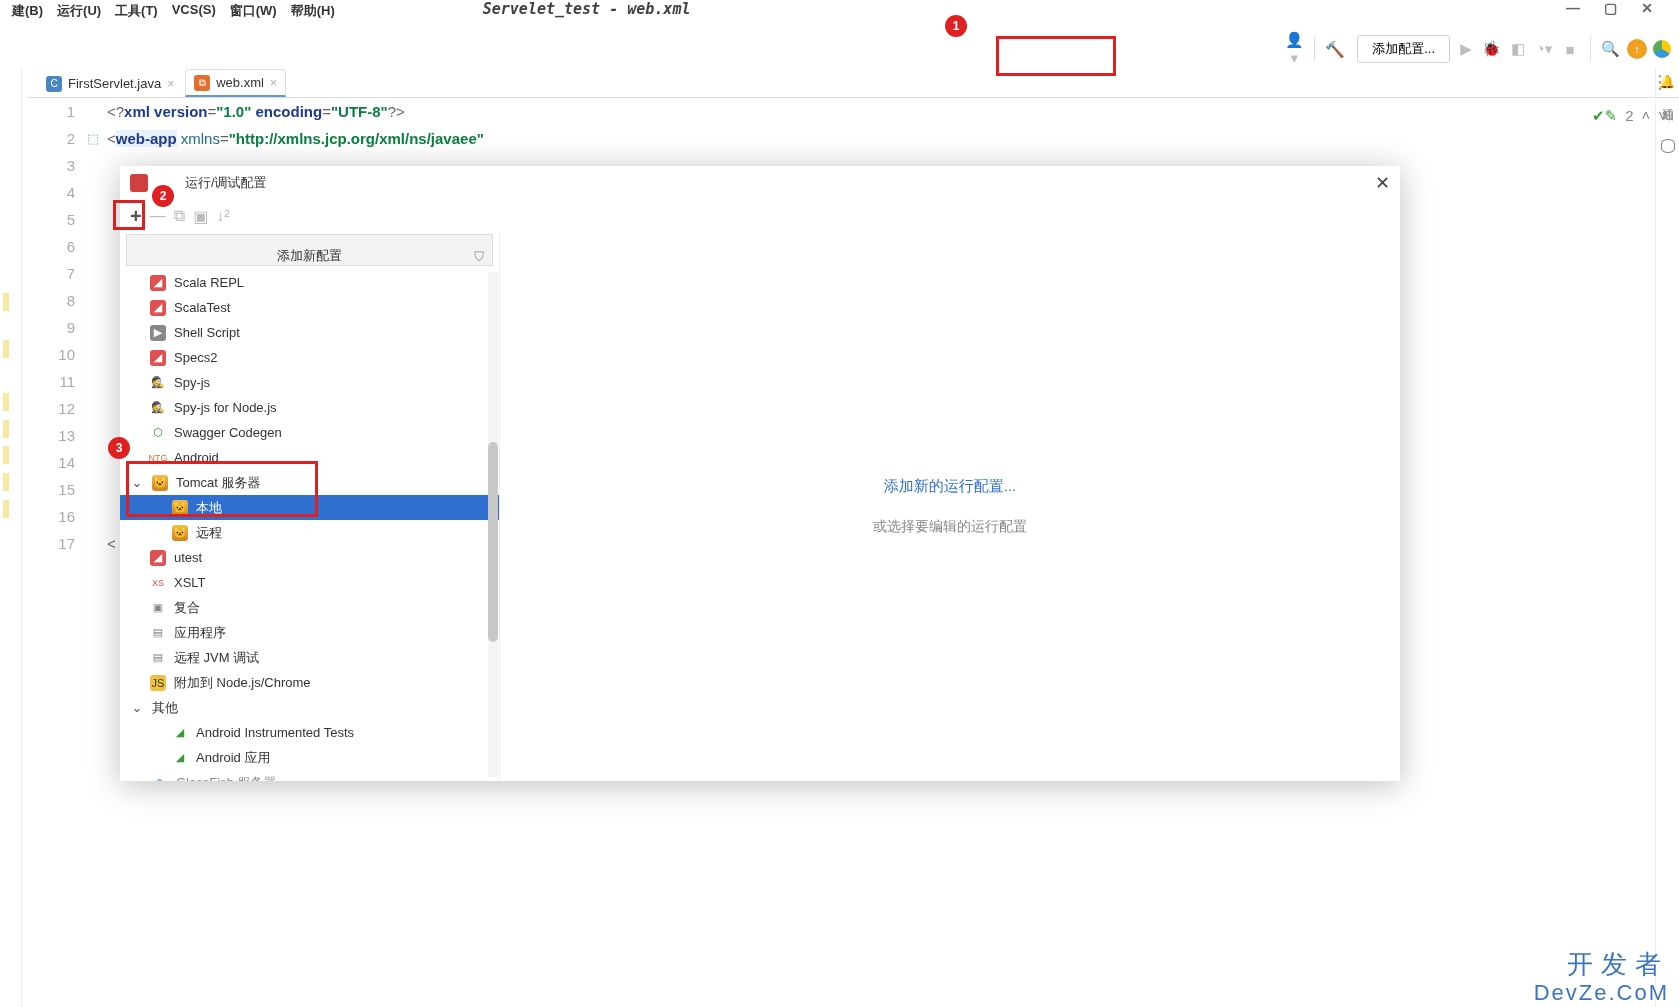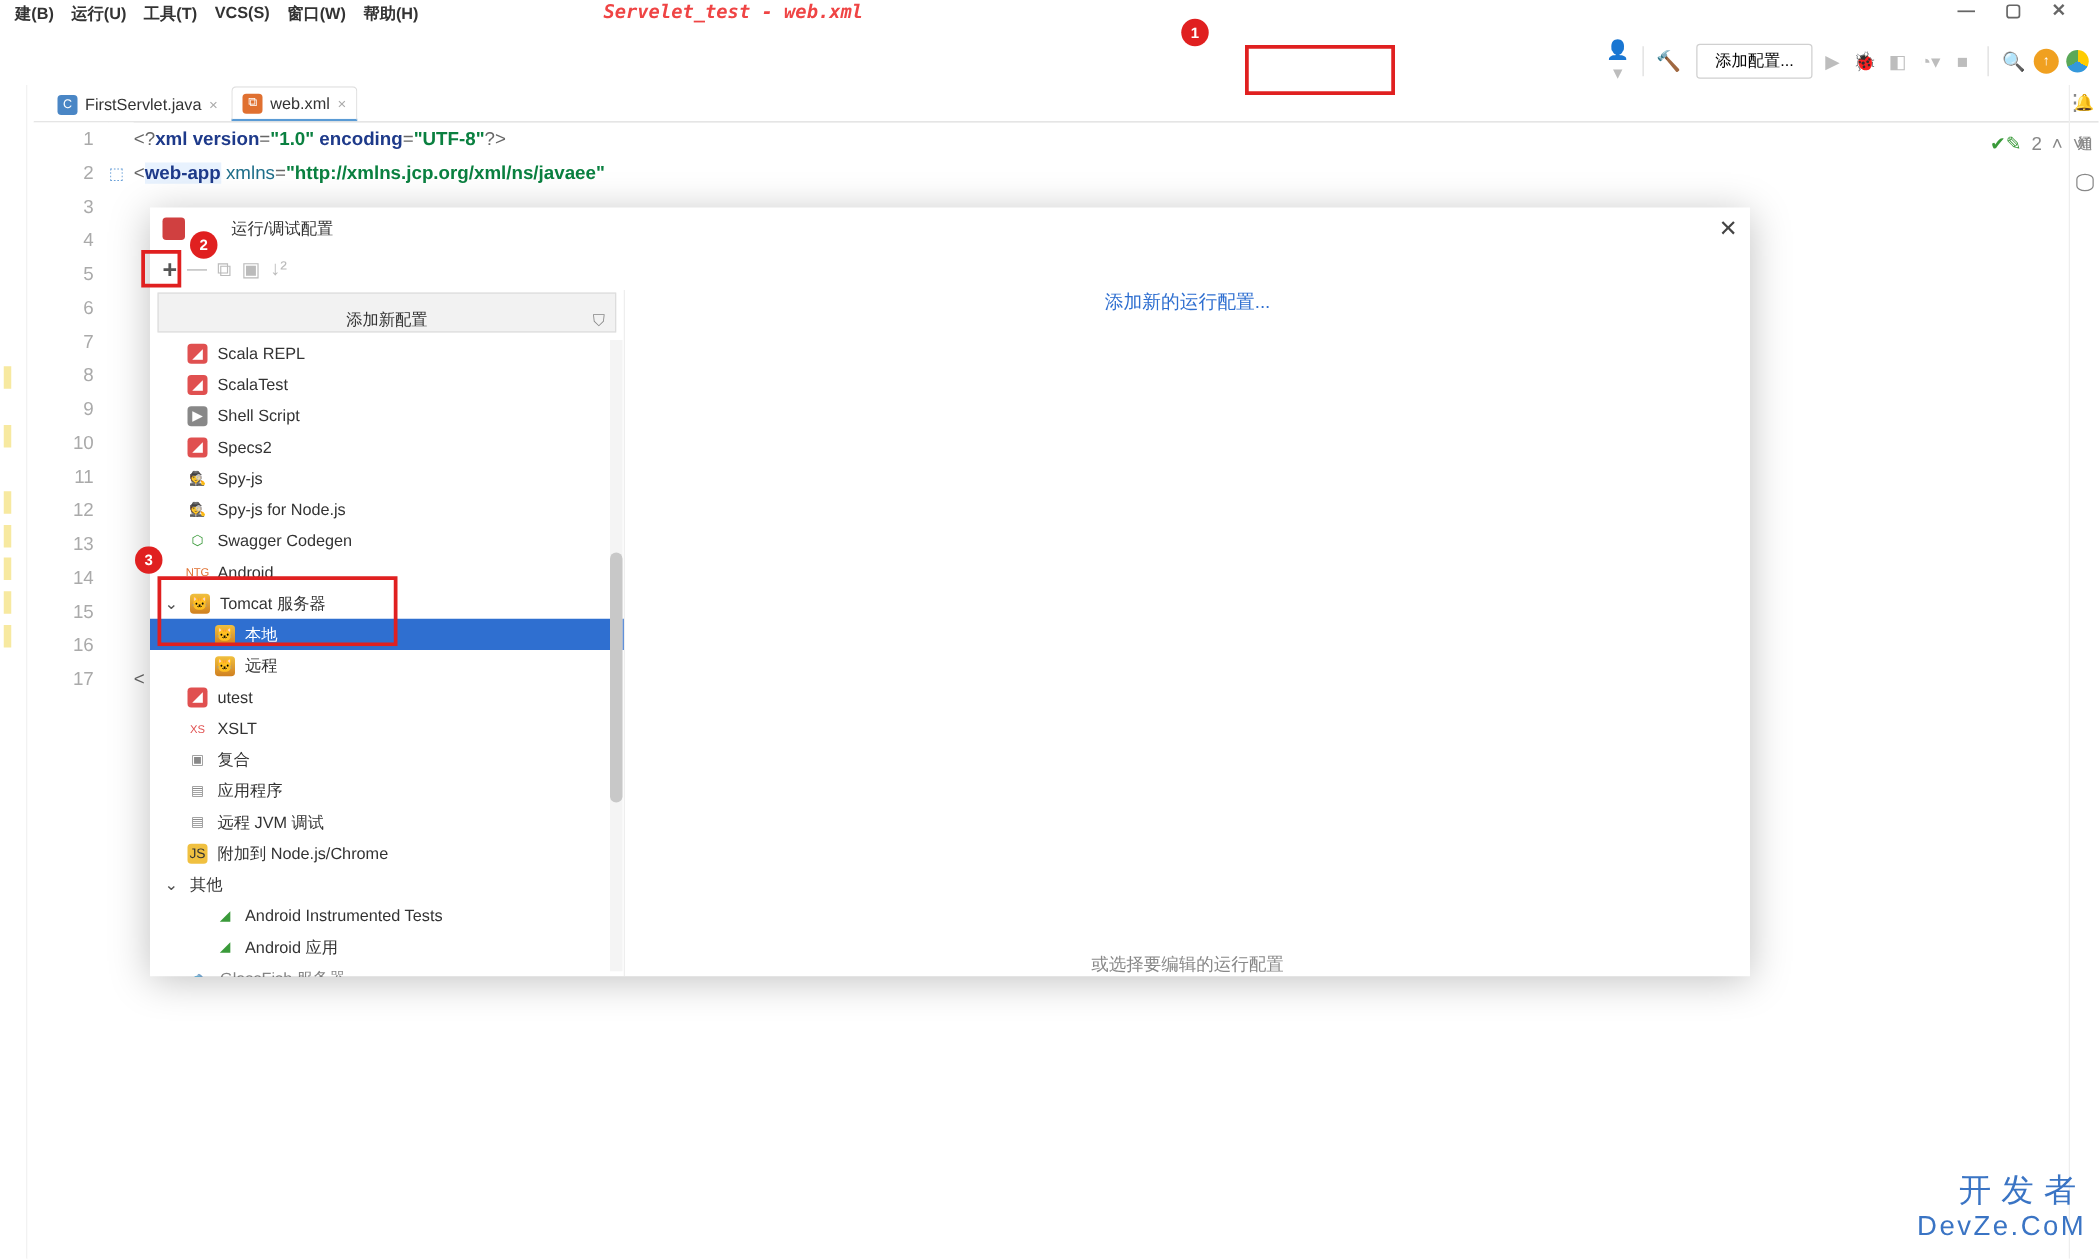--- a/index.html
+++ b/index.html
@@ -1,21 +1,21 @@
 <!DOCTYPE html>
 <html><head>
 <meta charset="utf-8">
 <style>
   * { margin:0; padding:0; box-sizing:border-box; font-family:"Microsoft YaHei","Segoe UI",sans-serif; }
   body { background:#fff; font-size:13px; color:#333; width:1679px; height:1007px; overflow:hidden; position:relative; }
 
   
   .menubar { height:30px; display:flex; align-items:flex-start; padding:0 6px; gap:2px;font-weight:bold; }
   .menubar .menu { padding:2px 6px; cursor:default; }
-  .win-title { flex:1; text-align:left; color:#ef4444; font-style:italic; font-family:Consolas,monospace; font-size:15px; padding-left:140px;}
+  .win-title { flex:1; text-align:left; color:#404040; font-style:italic; font-family:Consolas,monospace; font-size:15px; padding-left:140px;}
   .win-ctrl { display:flex; gap:24px; padding-right:20px; color:#666; }
   .win-ctrl span { font-size:14px; }
 
   
   .toolbar-row { height:38px; display:flex; align-items:center; justify-content:flex-end; padding:0 8px; gap:6px; }
   .tsep { width:1px; height:24px; background:#ddd; margin:0 4px; }
   .hammer { color:#5aa858; font-size:16px; margin-right:6px;}
   .add-config-btn { border:1px solid #d0d0d0; background:#fff; height:28px; font-size:13px; padding:0 14px; border-radius:3px;}
   .tb-ico { width:20px; text-align:center; color:#bdbdbd; font-size:15px;}
   .tb-ico.fill-orange{background:#f0a020;color:#fff;border-radius:50%;width:20px;height:20px;display:inline-flex;align-items:center;justify-content:center;font-size:11px;}
@@ -63,32 +63,32 @@
   .dlg-left-header .pin{position:absolute;right:8px;color:#888;}
   .tree{padding:2px 0 2px 0;}
   .node{display:flex;align-items:center;height:25px;padding-left:30px;gap:8px;cursor:pointer;}
   .node.sub{padding-left:52px;}
   .node.sub2{padding-left:52px;}
   .node .ico{width:16px;height:16px;display:inline-flex;align-items:center;justify-content:center;font-size:11px;border-radius:3px;}
   .node.expandable{padding-left:10px;}
   .node.expandable .chev{width:14px;text-align:center;color:#555;}
   .node.selected{background:#2f6fd0;color:#fff;}
   .tomcat-ico{background:linear-gradient(#f0c040,#d08020);}
-  .dlg-right{flex:1;display:flex;flex-direction:column;align-items:center;justify-content:space-between;gap:22px;}
+  .dlg-right{flex:1;display:flex;flex-direction:column;align-items:center;justify-content:center;gap:22px;}
   .dlg-right .link{color:#2f6fd0;font-size:15px;}
   .dlg-right .sub{color:#888;font-size:14px;}
   .left-scroll{position:absolute;right:1px;top:40px;bottom:4px;width:10px;background:#f4f4f4;}
   .left-scroll .thumb{width:100%;height:200px;background:#c8c8c8;border-radius:5px;margin-top:170px;}
 
   
   .redbox{position:absolute;border:3px solid #e02020;pointer-events:none;}
   .balloon{position:absolute;width:22px;height:22px;border-radius:50%;background:#e02020;color:#fff;font-size:12px;display:flex;align-items:center;justify-content:center;font-weight:bold;}
 
   
-  .wm{position:absolute;right:10px;bottom:14px;text-align:right;font-family:"SimHei",sans-serif;line-height:1.15;}
+  .wm{position:absolute;right:10px;bottom:2px;text-align:right;font-family:"SimHei",sans-serif;line-height:1.15;}
   .wm .l1{font-size:26px;color:#3a74c4;letter-spacing:8px;}
   .wm .l2{font-size:22px;color:#3a74c4;letter-spacing:2px;}
 
   
   .lcm{position:absolute;left:3px;width:6px;background:#f7e9a0;}
 </style>
 </head>
 <body>
 
 <div class="menubar">

